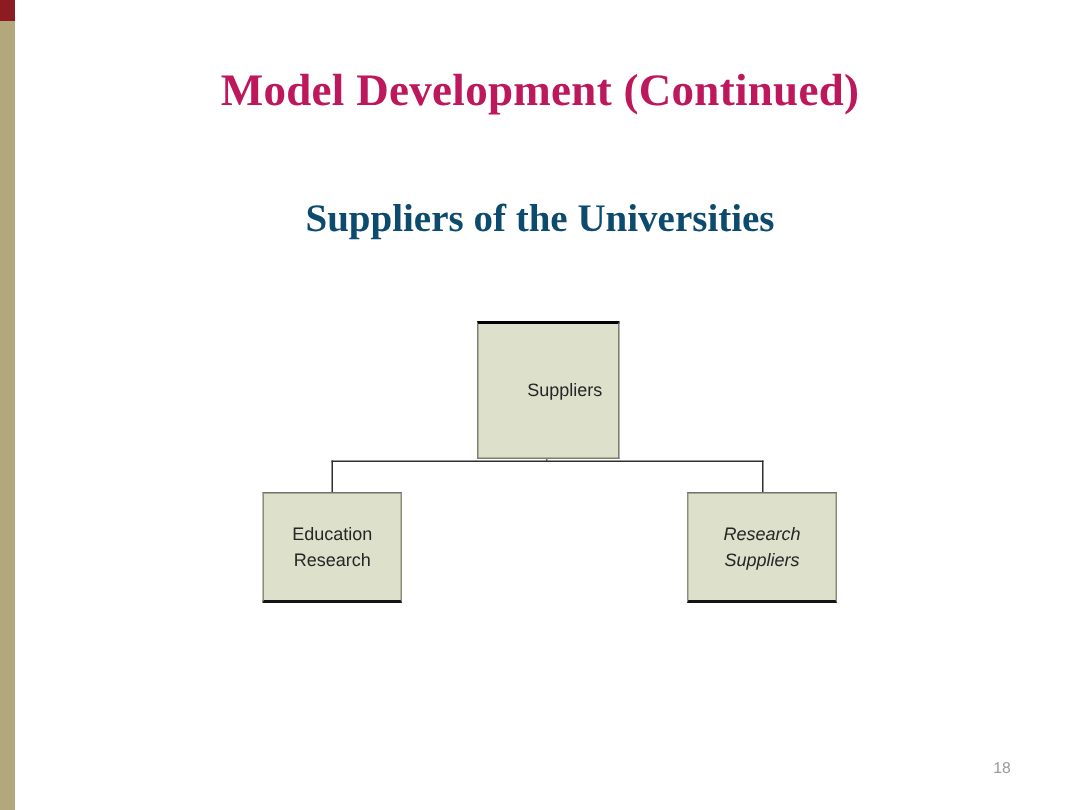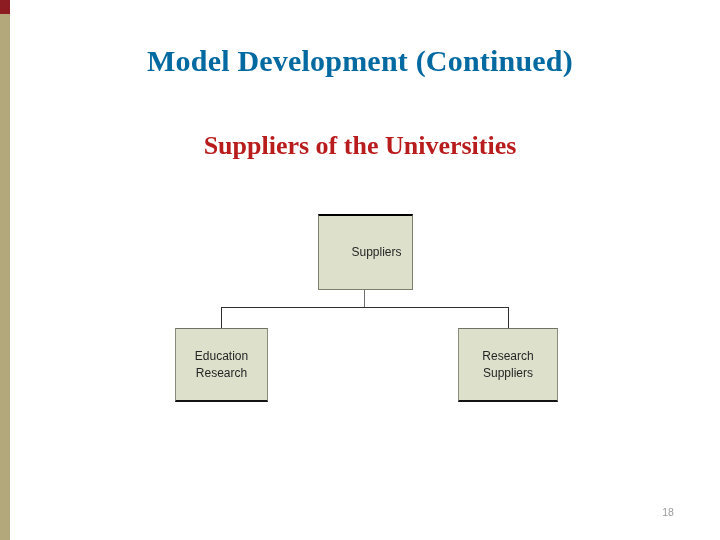--- a/index.html
+++ b/index.html
@@ -30,68 +30,69 @@
   .title {
     position: absolute;
     left: 0; right: 0;
     top: 44px;
     margin: 0;
     text-align: center;
     font-family: "Liberation Serif", serif;
     font-weight: bold;
     font-size: 30px;
     letter-spacing: 0.2px;
-    color: #0369a1;
+    color: #be185d;
   }
   .subtitle {
     position: absolute;
     left: 0; right: 0;
     top: 131px;
     margin: 0;
     text-align: center;
     font-family: "Liberation Serif", serif;
     font-weight: bold;
     font-size: 26px;
-    color: #b91c1c;
+    color: #0c4a6e;
   }
 
   
   .box {
     position: absolute;
     box-sizing: border-box;
     background: #dde0cb;
     display: flex;
     align-items: center;
     justify-content: center;
     text-align: center;
     font-size: 12px;
     line-height: 1.35;
     color: #262626;
     padding: 0 10px;
   }
   .box.root {
     left: 318px; top: 214px;
-    width: 95px; height: 76px;
+    width: 95px; height: 92px;
     border: 1px solid #7c7f6e;
     border-top: 2px solid #000000;
     padding-left: 32px;
   }
   .box.child-left {
     left: 175px; top: 328px;
     width: 93px; height: 74px;
     border: 1px solid #8a8d7c;
     border-top: 1px solid #6f7264;
     border-bottom: 2px solid #141414;
   }
   .box.child-right {
     left: 458px; top: 328px;
     width: 100px; height: 74px;
     border: 1px solid #8a8d7c;
     border-top: 1px solid #6f7264;
     border-bottom: 2px solid #141414;
+    font-style: italic;
   }
 
   
   .conn { position: absolute; background: #2f2f2f; }
   .conn.stub  { left: 364px; top: 290px; width: 1px;  height: 18px; background: #6e6e6e; }
   .conn.hbar  { left: 221px; top: 307px; width: 288px; height: 1px; }
   .conn.vleft { left: 221px; top: 307px; width: 1px;  height: 21px; }
   .conn.vright{ left: 508px; top: 307px; width: 1px;  height: 21px; }
 
   

